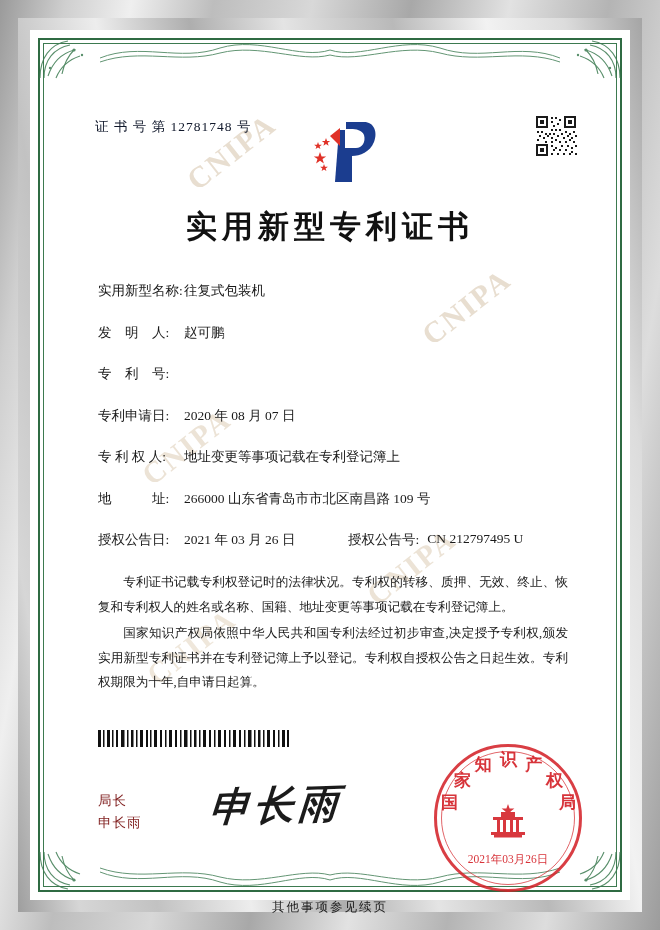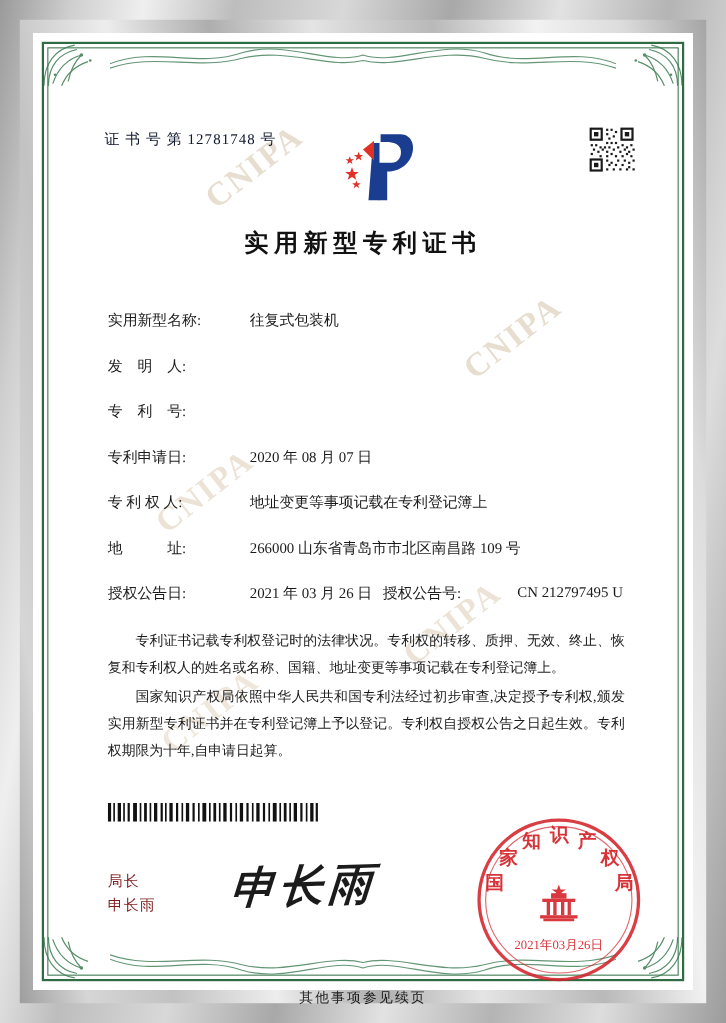--- a/index.html
+++ b/index.html
@@ -79,40 +79,40 @@
   }
   .qr svg{display:block;}
 
   .logo{
     position:absolute;left:278px;top:86px;width:74px;height:72px;
   }
 
   .title{
     position:absolute;left:0;right:0;top:176px;
     text-align:center;
-    font-size:22px;
+    font-size:31px;
     font-weight:bold;
     letter-spacing:5px;
     color:#111;
     font-family:"Liberation Serif", serif;
   }
 
   .fields{
     position:absolute;left:68px;top:252px;width:470px;
     font-size:13.5px;color:#1a1a1a;
     font-family:"Liberation Serif", serif;
   }
   .row{display:flex;align-items:baseline;margin-bottom:23.5px;}
   .lbl{
     width:86px;flex:none;
     letter-spacing:0px;
     white-space:nowrap;
     font-family:Liberation Serif, serif;
   }
-  .val{flex:1;margin-left:43px;}
+  .val{flex:1;}
   .row-2col{display:flex;align-items:baseline;margin-bottom:23.5px;}
   .row-2col .seg{display:flex;align-items:flex-start;}
   .row-2col .seg.first{width:250px;}
   .row-2col .seg .lbl{width:86px;}
   .row-2col .seg.second .lbl{width:auto;margin-right:8px;}
 
   .paras{
     position:absolute;left:68px;top:540px;width:470px;
     font-size:12.6px;line-height:1.95;color:#1a1a1a;
     text-align:justify;
@@ -334,20 +334,21 @@
 
     <div class="title">实用新型专利证书</div>
 
     <div class="fields">
       <div class="row">
         <span class="lbl">实用新型名称:</span>
         <span class="val">往复式包装机</span>
       </div>
       <div class="row">
         <span class="lbl">发　明　人:</span>
+        <span class="val">赵可鹏</span>
       </div>
       <div class="row">
         <span class="lbl">专　利　号:</span>
       </div>
       <div class="row">
         <span class="lbl">专利申请日:</span>
         <span class="val">2020 年 08 月 07 日</span>
       </div>
       <div class="row">
         <span class="lbl">专 利 权 人:</span>

